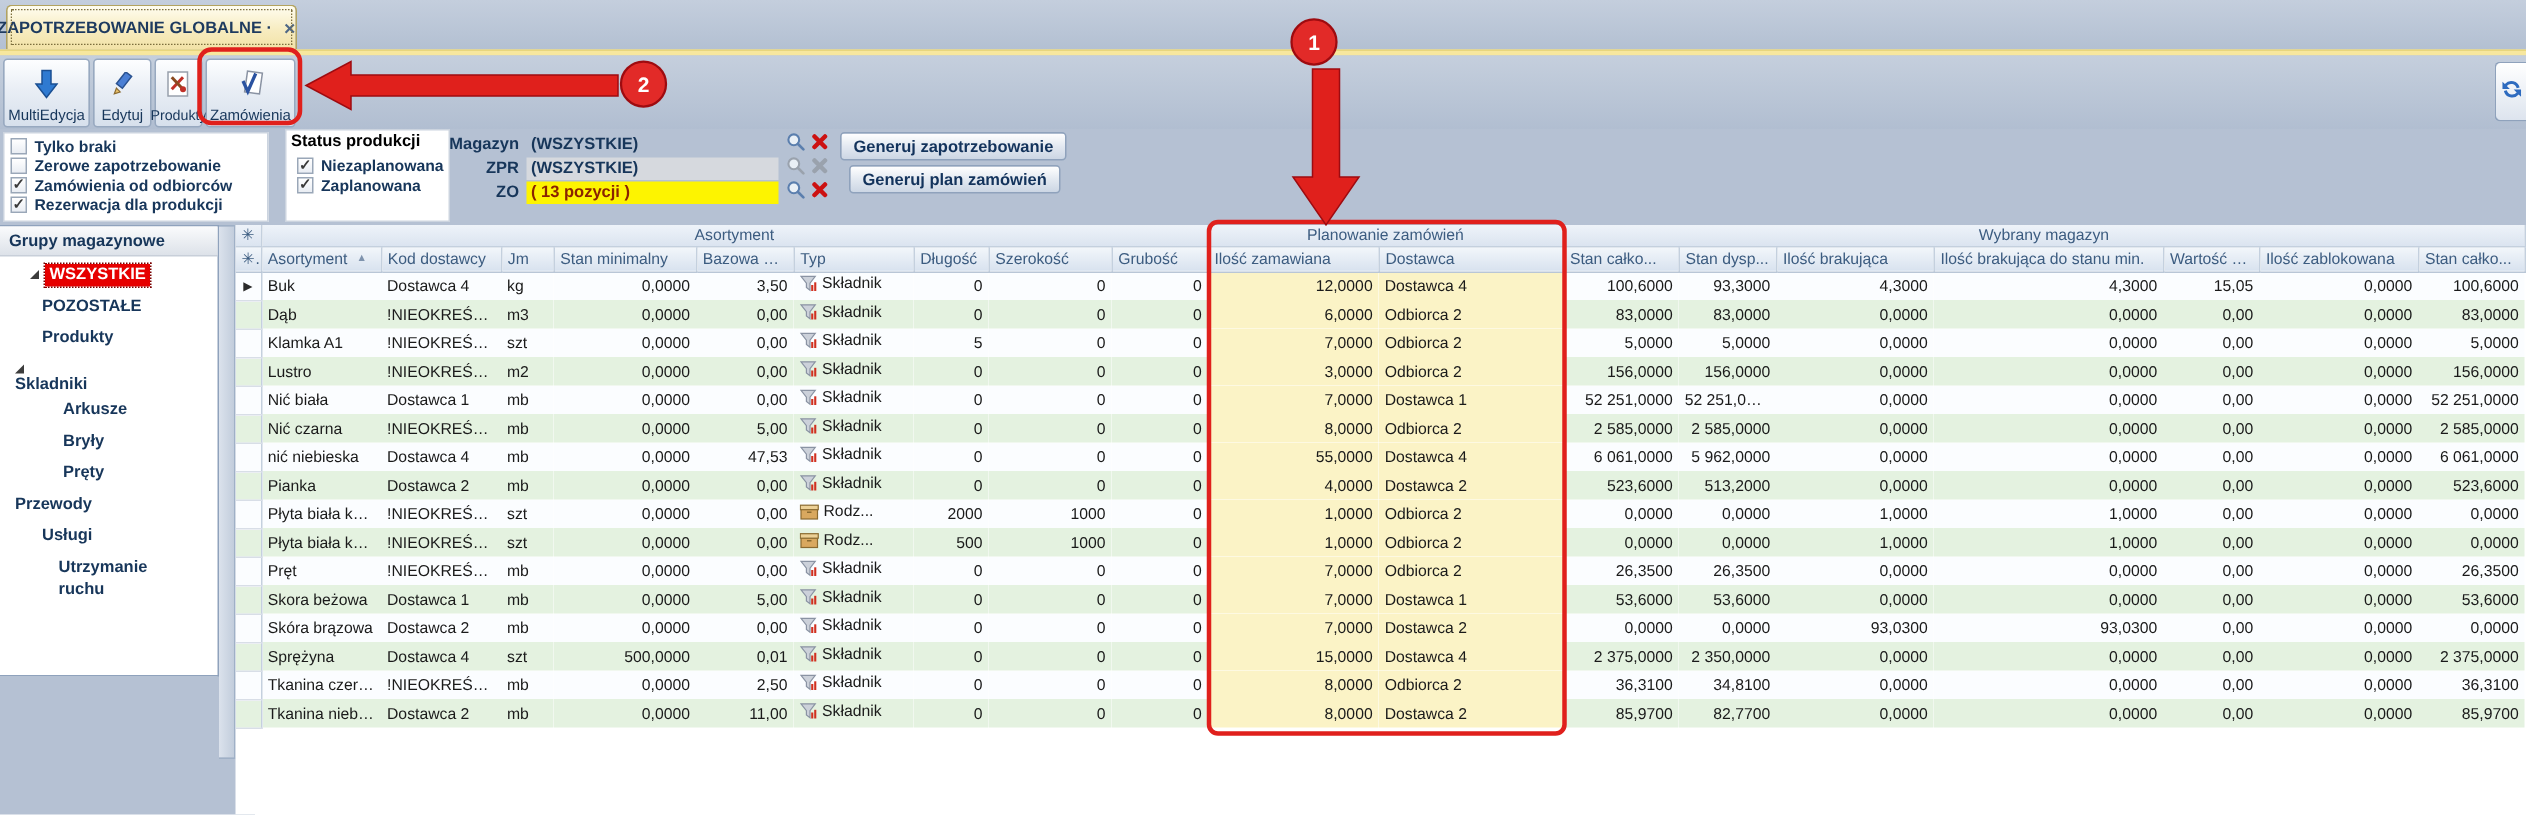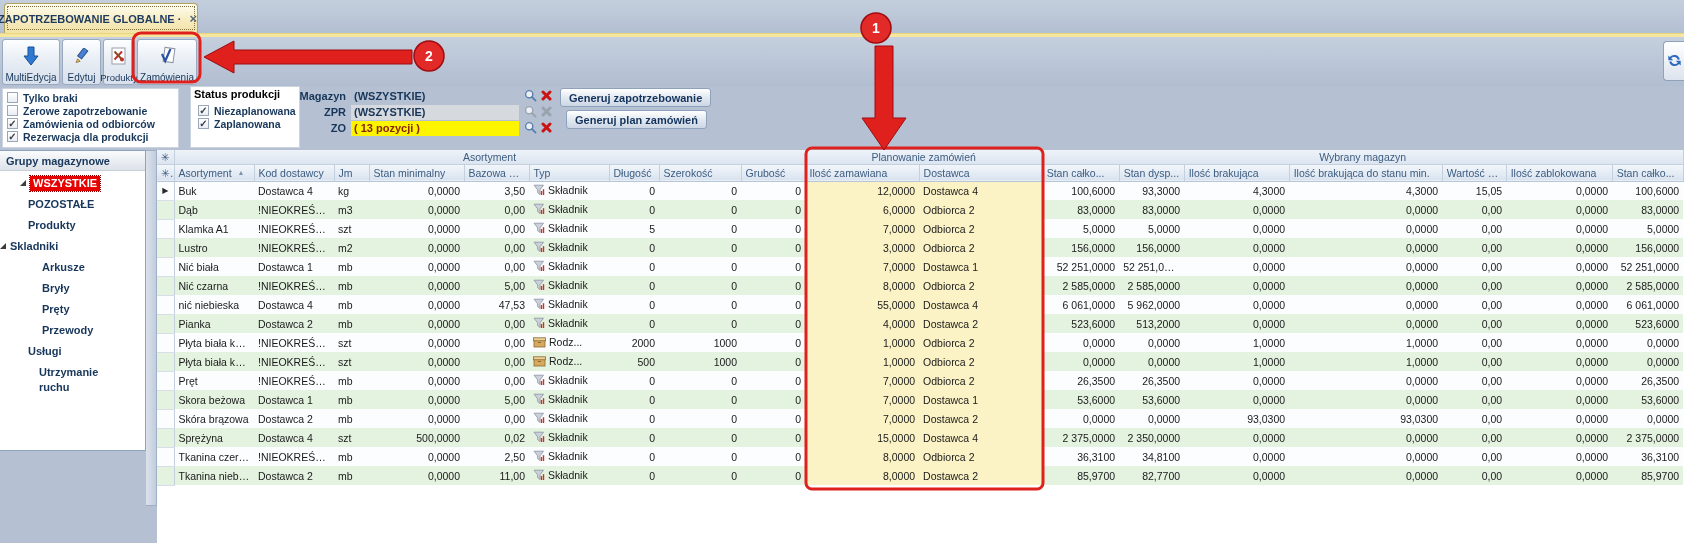--- a/index.html
+++ b/index.html
@@ -211,37 +211,37 @@
           <span class="tlabel">WSZYSTKIE</span>
         </div>
         <div class="titem" style="padding-left: 18px;">
           <span class="noexp"></span>
           <span class="tlabel">POZOSTAŁE</span>
         </div>
         <div class="titem" style="padding-left: 18px;">
           <span class="noexp"></span>
           <span class="tlabel">Produkty</span>
         </div>
-        <div class="titem" style="padding-left: 0;">
+        <div class="titem" style="padding-left: 10px; flex-direction: column;">
           <span class="exp"></span>
           <span class="tlabel">Skladniki</span>
         </div>
         <div class="titem" style="padding-left: 32px; text-align: right;">
           <span class="noexp"></span>
           <span class="tlabel">Arkusze</span>
         </div>
         <div class="titem" style="padding-left: 32px;">
           <span class="noexp"></span>
           <span class="tlabel">Bryły</span>
         </div>
         <div class="titem" style="padding-left: 32px;">
           <span class="noexp"></span>
           <span class="tlabel">Pręty</span>
         </div>
-        <div class="titem" style="padding-left: 32px;">
+        <div class="titem" style="">
           <span class="noexp"></span>
           <span class="tlabel">Przewody</span>
         </div>
         <div class="titem" style="padding-left: 18px;">
           <span class="noexp"></span>
           <span class="tlabel">Usługi</span>
         </div>
         <div class="titem" style="padding-left: 29px;">
           <span class="noexp"></span>
           <span class="tlabel">Utrzymanie ruchu</span>
@@ -691,21 +691,21 @@
             <td class="right">0,00</td>
             <td class="right">0,0000</td>
             <td class="right">0,0000</td>
           </tr>
           <tr class="even">
             <td class="ind"></td>
             <td class="">Sprężyna</td>
             <td class="">Dostawca 4</td>
             <td class="">szt</td>
             <td class="right">500,0000</td>
-            <td class="right">0,02</td>
+            <td class="right">0,01</td>
             <td>
               <span class="typcell">
                 <span><svg width="12" height="12" viewBox="0 0 12 12">
                     <path d="M1 1.2h9.5L7 5.8v4.7L4.6 8.6V5.8z" fill="#ccd1da" stroke="#8a93a3" stroke-width="0.8"></path>
                     <rect x="7.8" y="7" width="1.4" height="4" fill="#d03020"></rect>
                     <rect x="9.8" y="5.2" width="1.4" height="5.8" fill="#d03020"></rect>
                   </svg></span>
                 <span>Składnik</span>
               </span>
             </td>

